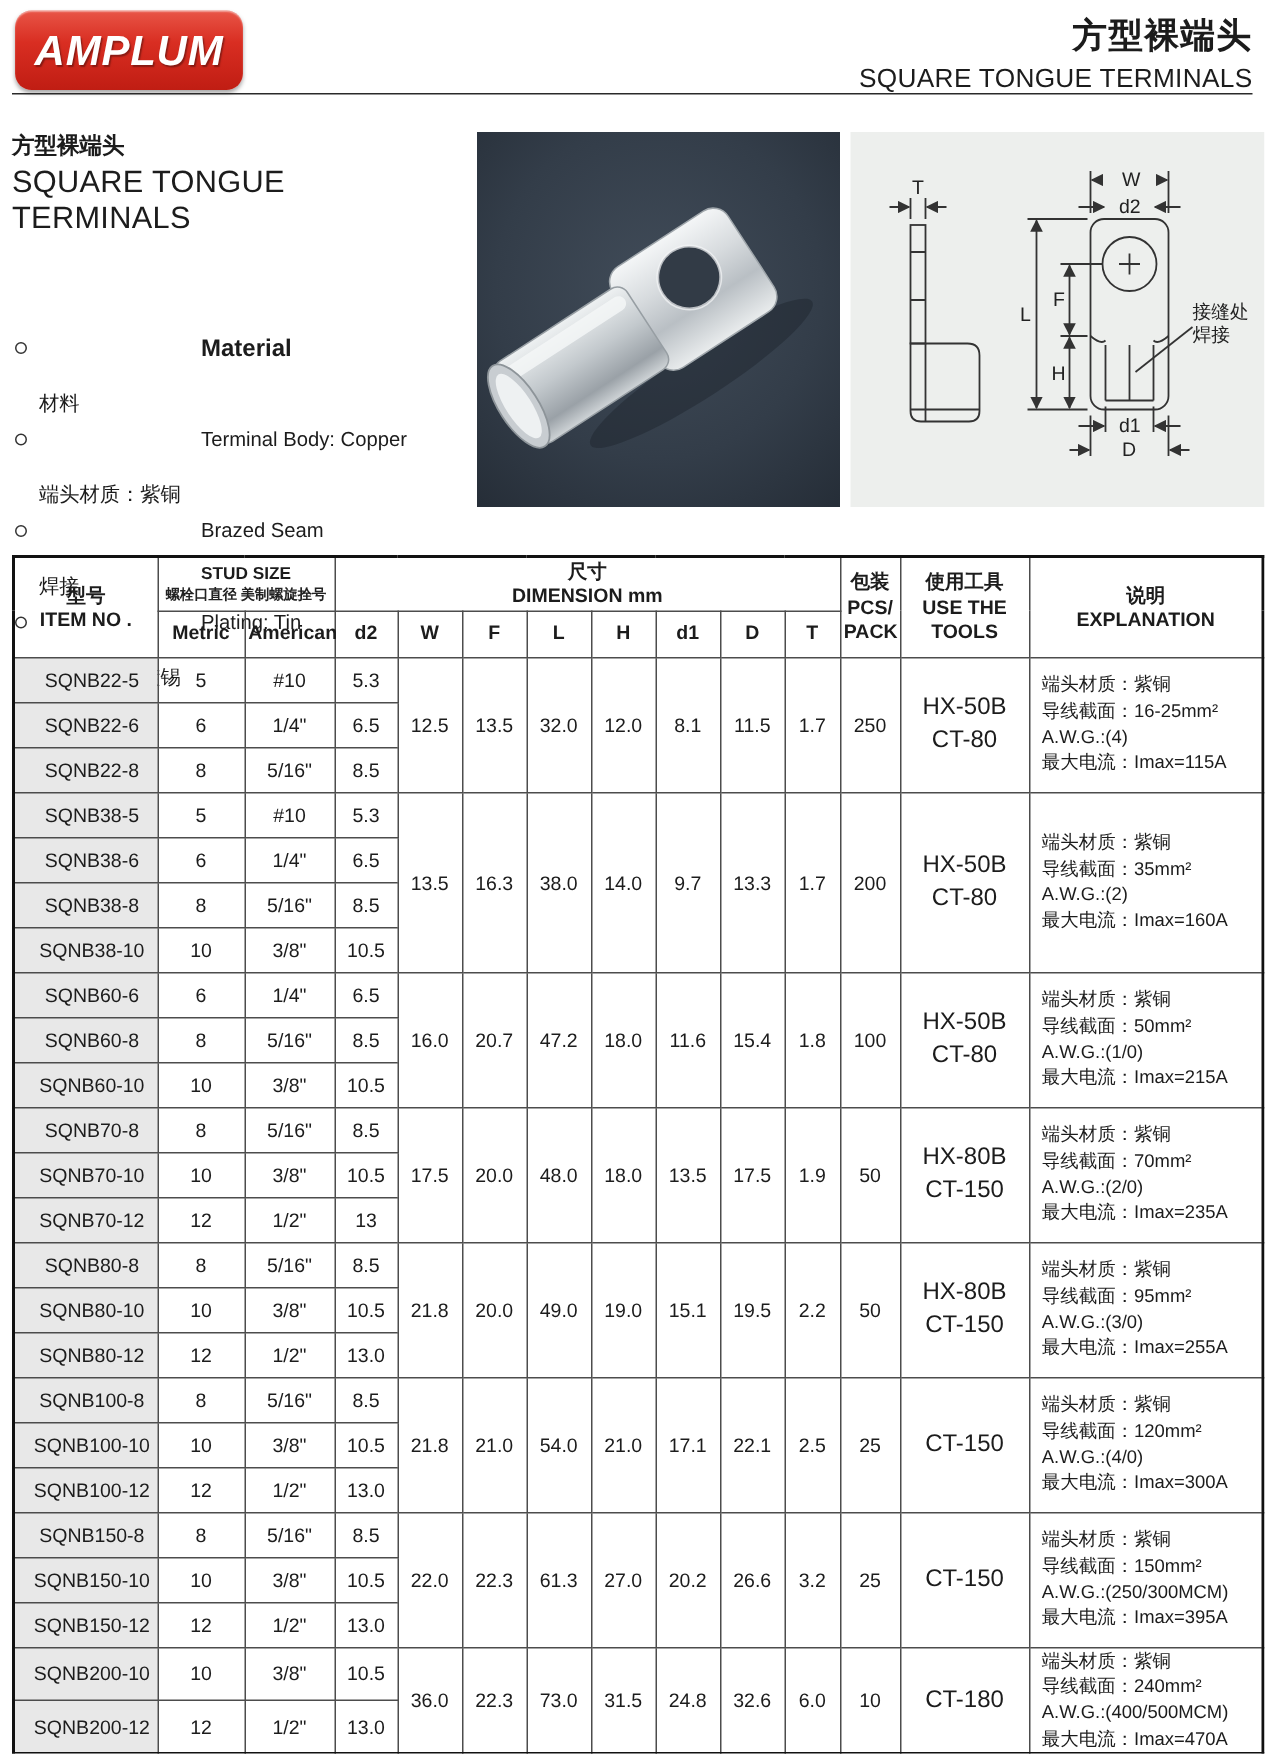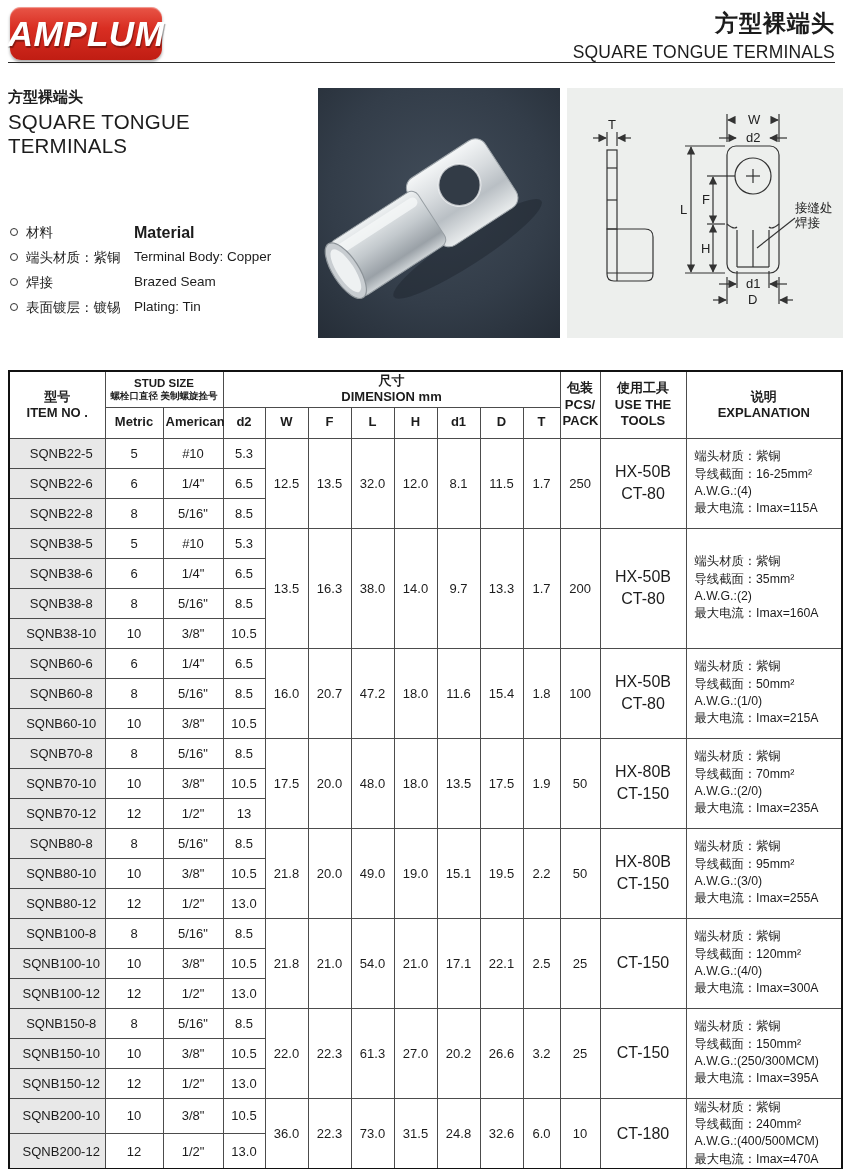--- a/index.html
+++ b/index.html
@@ -11,35 +11,35 @@
   }
   
   .hdr-rule { position:absolute; top:62px; left:8px; width:827px; border-top:1.5px solid #2a2a2a; }
   .logo {
     position:absolute; top:7px; left:10px; width:152px; height:53px;
     background:linear-gradient(180deg,#e85547 0%, #d92e22 40%, #c01d13 100%);
     border-radius:11px; box-shadow:0 2px 3px rgba(0,0,0,.35), inset 0 1px 1px rgba(255,255,255,.45);
     display:flex; align-items:center; justify-content:center;
   }
   .logo span {
-    color:#fff; font-weight:bold; font-style:italic; font-size:35px; letter-spacing:.5px;
+    color:#fff; font-weight:bold; font-style:italic; font-size:28px; letter-spacing:.5px;
     text-shadow:1px 1.5px 1px rgba(0,0,0,.35);
   }
   .hdr-titles { position:absolute; top:8px; right:8px; text-align:right; }
   .hdr-zh { font-size:23px; font-weight:600; letter-spacing:1px; }
   .hdr-en { font-size:17.5px; margin-top:3px; letter-spacing:.2px; }
 
   
   .intro { position:absolute; left:8px; top:88px; width:300px; height:250px; }
   .intro-zh { font-size:15px; font-weight:bold; }
   .intro-en { font-size:20.5px; margin-top:3px; letter-spacing:.2px; }
   .mat-list { position:absolute; top:136px; left:2px; width:298px; }
   .mat-row { display:flex; align-items:flex-start; margin-bottom:7px; font-size:13.5px; }
   .bullet { width:6px; height:6px; border:1.5px solid #333; border-radius:50%; margin:4px 8px 0 0; flex:0 0 auto; }
-  .mat-zh { width:108px; flex:0 0 auto; }
+  .mat-zh { width:108px; flex:0 0 auto;margin-top:36px; }
   .mat-en { }
   .mat-row.first .mat-en { font-weight:bold; font-size:16px; }
   .certs { position:absolute; top:212px; left:0; display:flex; align-items:center; }
   .rohs { font-size:25px; font-weight:800; letter-spacing:1px; margin-left:8px; }
 
   
   .photo { position:absolute; left:318px; top:88px; width:242px; height:250px; }
   
   .drawing { position:absolute; left:567px; top:88px; width:276px; height:250px; background:#edefed; }
   .drawing text { font-family:"Liberation Sans",sans-serif; }

